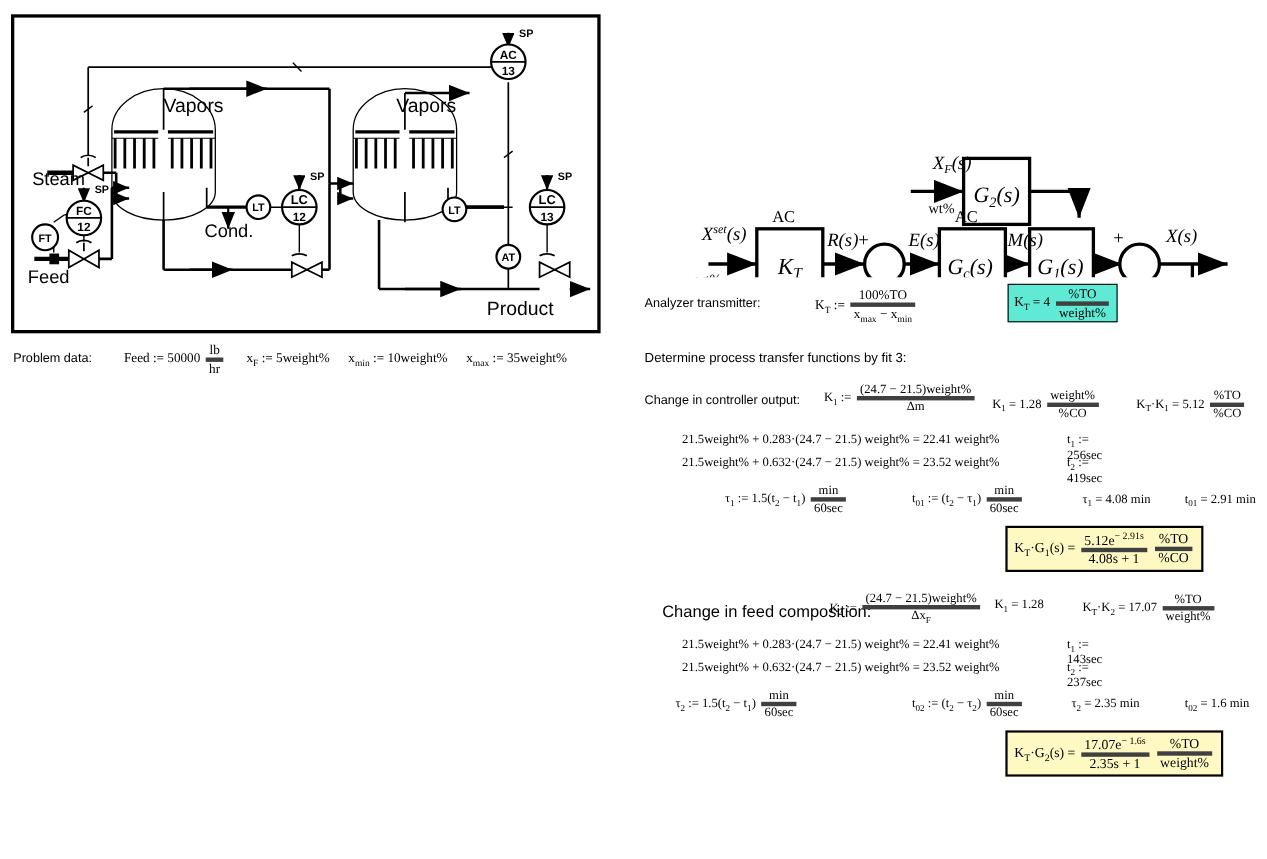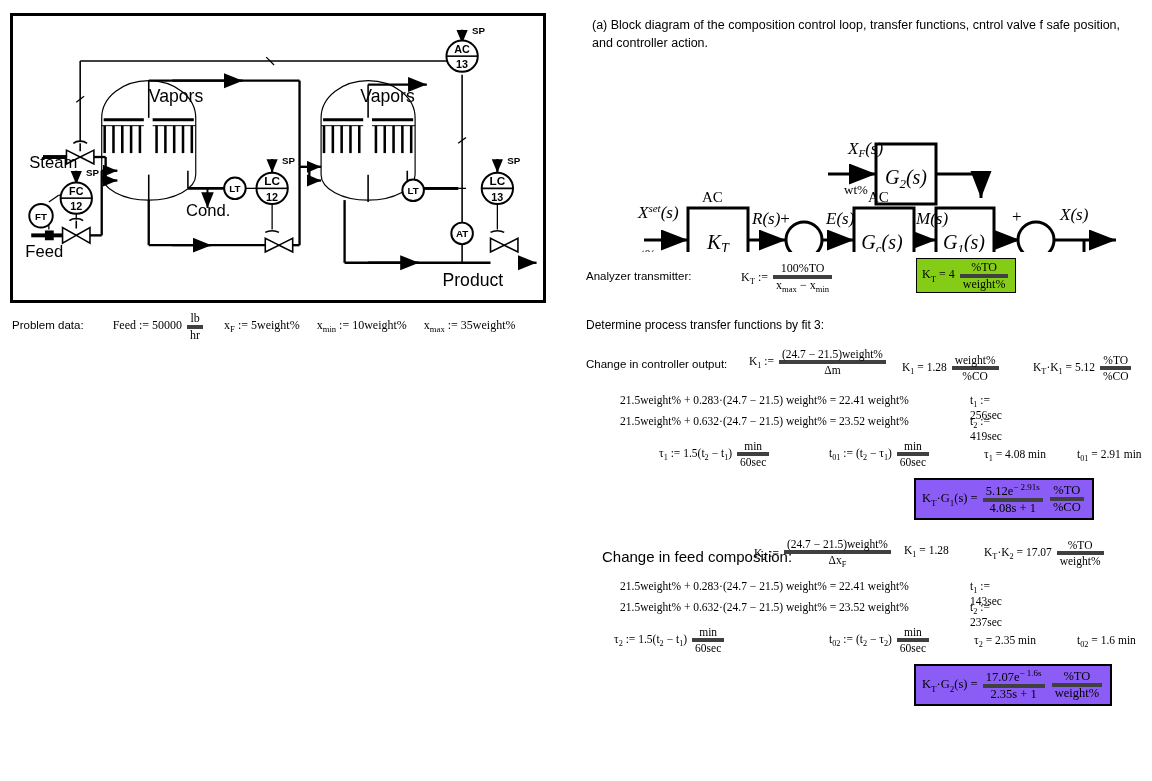--- a/index.html
+++ b/index.html
@@ -48,21 +48,21 @@
 
   #block-diagram{position:absolute;left:0px;top:72px;width:576px;height:180px;}
   #bd-svg{display:block;width:576px;height:180px;}
 
   #analyzer-row{position:absolute;left:10px;top:258px;width:566px;height:50px;}
   #analyzer-row .lbl{position:absolute;left:0;top:12px;font-size:11.5px;}
   #analyzer-row .kt-def{position:absolute;left:155px;top:4px;font-family:"Liberation Serif",serif;font-size:12px;}
   #analyzer-row .kt-box{
     position:absolute;left:330px;top:0px;
     border:1.6px solid #000;padding:2px 5px;
-    font-family:"Liberation Serif",serif;font-size:12px;background:#84cc16;
+    font-family:"Liberation Serif",serif;font-size:12px;background:#5eead4;
   }
 
   #determine-line{position:absolute;left:10px;top:318px;font-size:12px;font-family:"Liberation Sans",sans-serif;}
 
   #cco-row{position:absolute;left:10px;top:346px;width:566px;}
   #cco-row .lbl{position:absolute;left:0;top:12px;font-size:11.5px;}
   #cco-row .k1def{position:absolute;left:163px;top:2px;font-family:"Liberation Serif",serif;font-size:11.5px;}
   #cco-row .k1val{position:absolute;left:316px;top:8px;font-family:"Liberation Serif",serif;font-size:11.5px;}
   #cco-row .ktk1{position:absolute;left:447px;top:8px;font-family:"Liberation Serif",serif;font-size:11.5px;}
 
@@ -71,21 +71,21 @@
   #fit1a .t{position:absolute;left:350px;top:0;}
   #fit1b{position:absolute;left:44px;top:415px;}
   #fit1b .t{position:absolute;left:350px;top:0;}
   #fit1c{position:absolute;left:38px;top:440px;width:540px;height:34px;}
   #fit1c .c1{position:absolute;left:0;top:0;margin-left:45px;}
   #fit1c .c2{position:absolute;left:215px;top:0;}
   #fit1c .c3{position:absolute;left:370px;top:8px;}
   #fit1c .c4{position:absolute;left:463px;top:8px;}
 
   .tfbox{
-    position:absolute;border:2px solid #000;background:#8b5cf6;
+    position:absolute;border:2px solid #000;background:#fef9c3;
     font-family:"Liberation Serif",serif;font-size:12.5px;
     padding:3px 6px;
   }
   #tf-g1{left:338px;top:478px;}
 
   #cfc-row{position:absolute;left:10px;top:536px;width:566px;}
   #cfc-row .lbl{position:absolute;left:0;top:12px;font-size:15px;margin-left:16px;}
   #cfc-row .k2def{position:absolute;left:168px;top:2px;font-family:"Liberation Serif",serif;font-size:11.5px;}
   #cfc-row .k1val2{position:absolute;left:318px;top:8px;font-family:"Liberation Serif",serif;font-size:11.5px;}
   #cfc-row .ktk2{position:absolute;left:398px;top:3px;font-family:"Liberation Serif",serif;font-size:11.5px;}
@@ -322,21 +322,20 @@
         <span>x</span><sub>max</sub>
         <span>:=</span>
         <span>35weight%</span>
       </span>
     </div>
 
   </div>
 
   <div id="right-col">
 
-    <div id="part-a-caption">(a) Block diagram of the composition control loop, transfer functions, cntrol valve f safe position, and controller action.</div>
 
     <div id="block-diagram">
       <svg id="bd-svg" viewBox="0 0 576 180" xmlns="http://www.w3.org/2000/svg">
         <defs>
           <marker id="bar" markerWidth="10" markerHeight="10" refX="9" refY="3.5" orient="auto">
             <path d="M0,0 L9,3.5 L0,7 z" fill="#000"></path>
           </marker>
         </defs>
 
         <g stroke="#000" fill="none" stroke-width="3">

